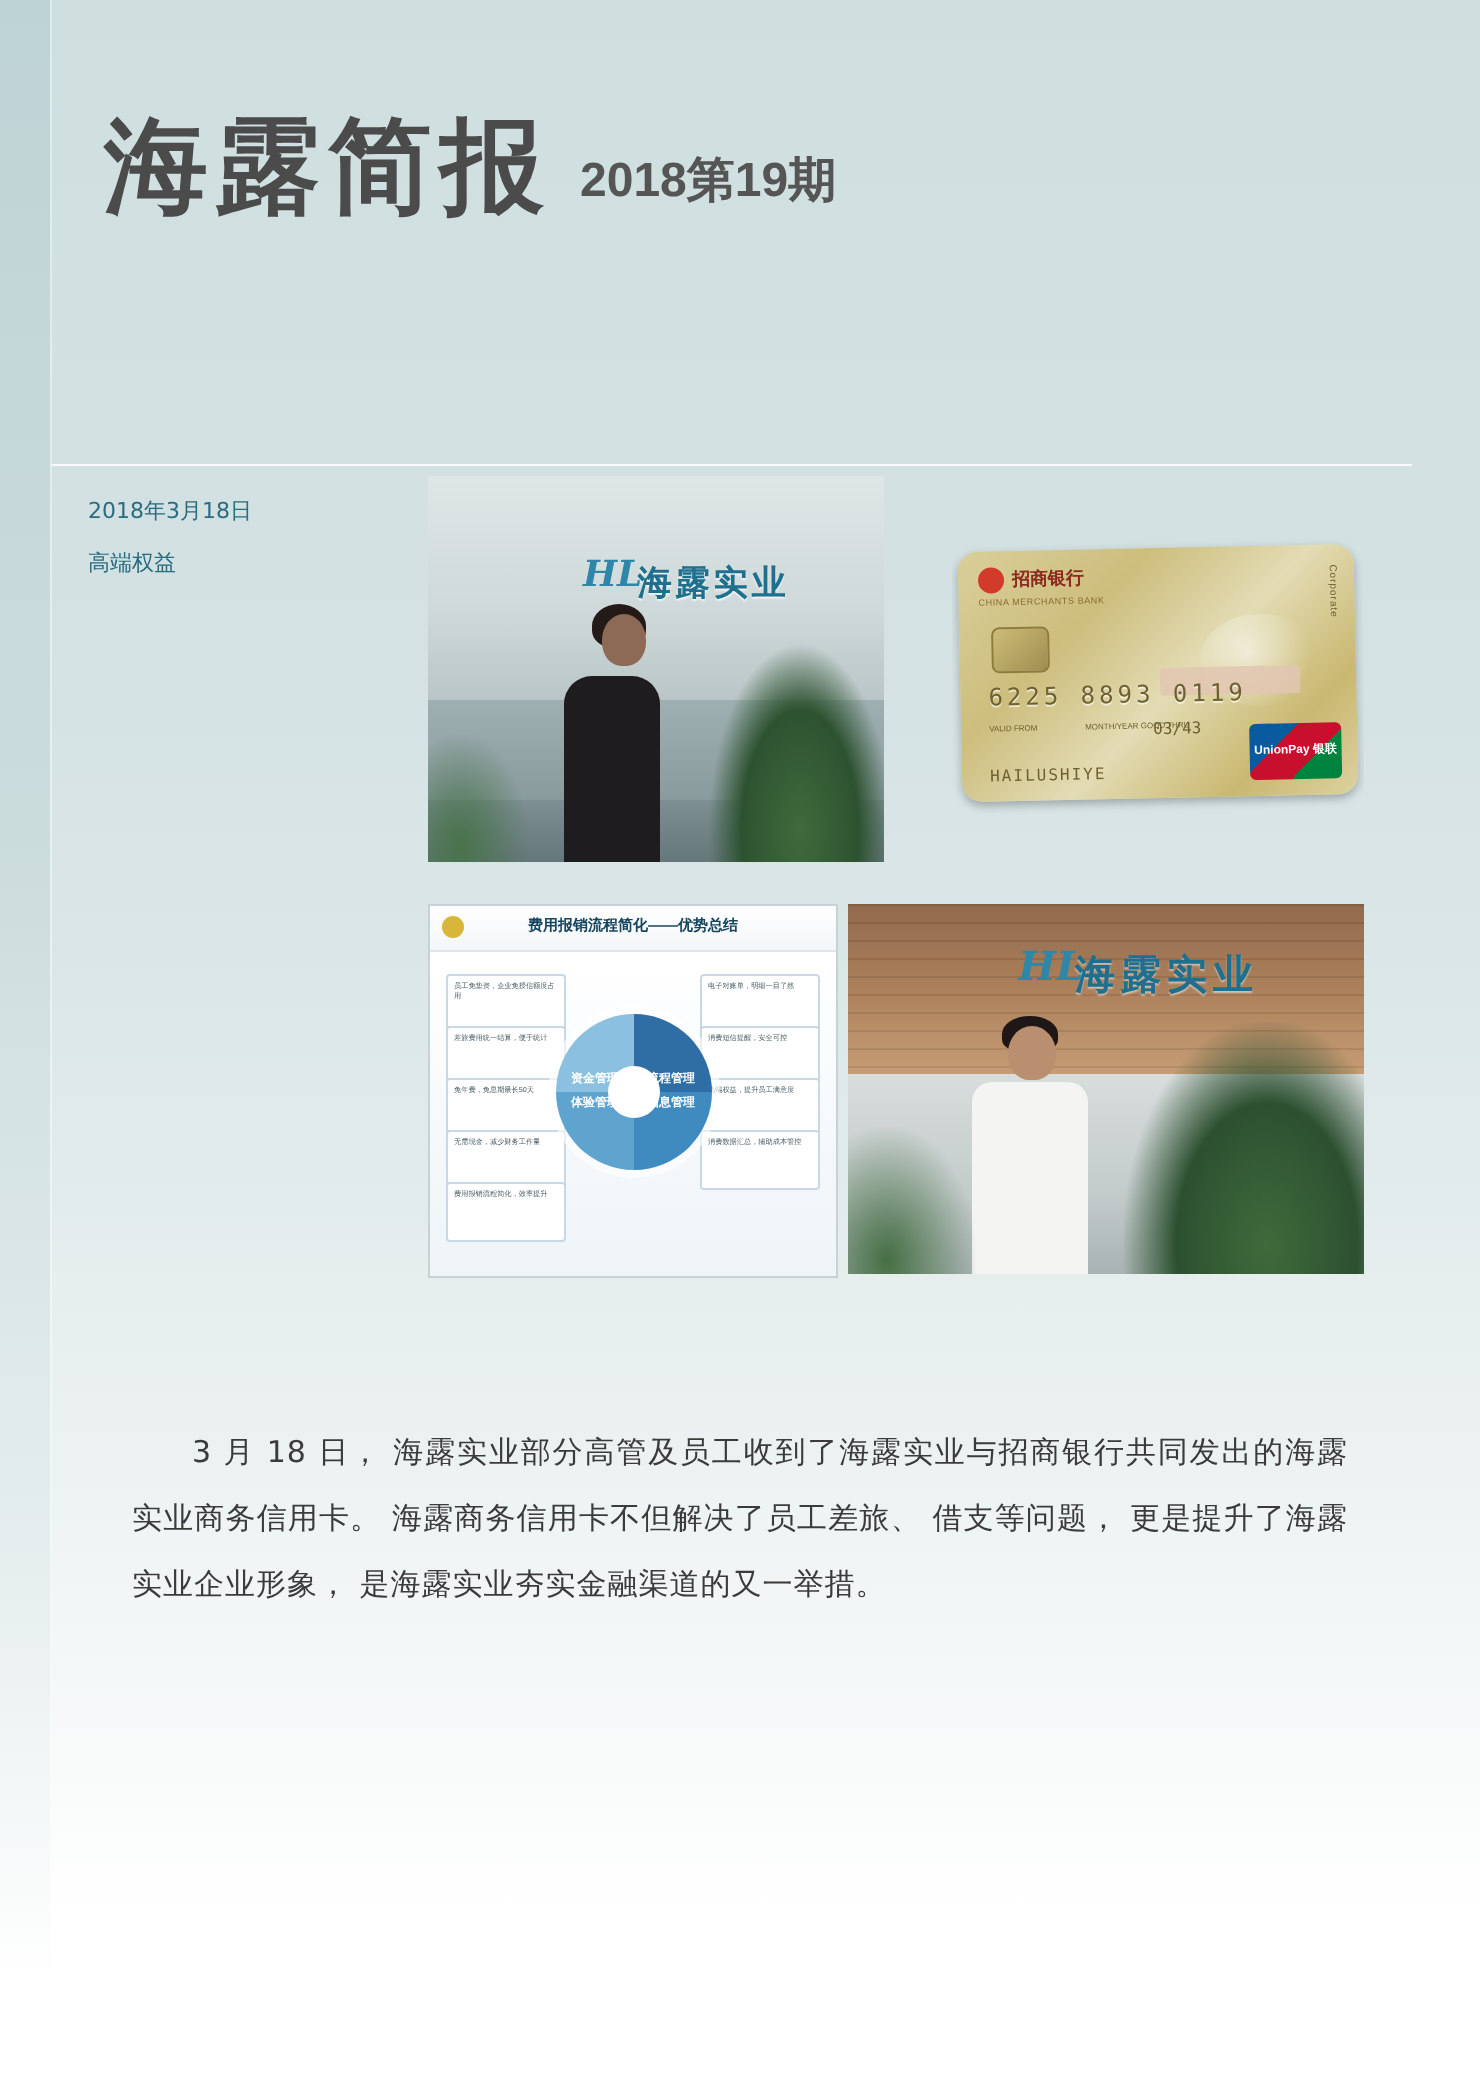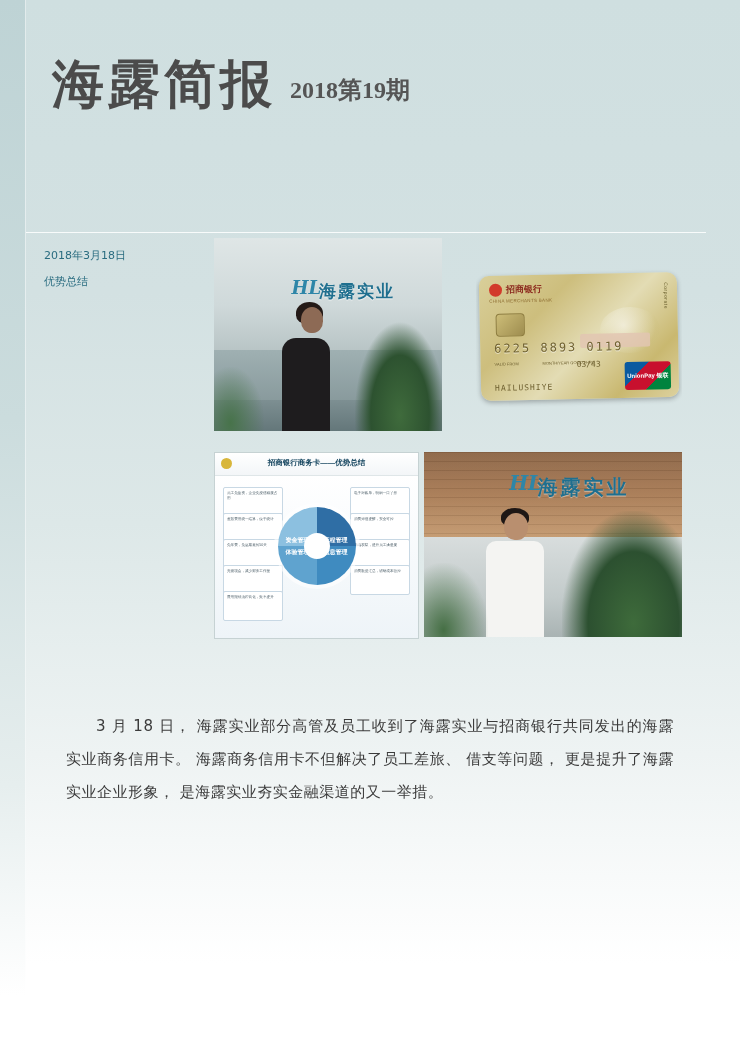--- a/index.html
+++ b/index.html
@@ -48,21 +48,21 @@
   }
   .masthead {
     font-family: "DejaVu Sans", sans-serif;
     font-size: 52px;
     font-weight: bold;
     letter-spacing: 4px;
     color: #4b4b4b;
     line-height: 1;
   }
   .issue {
-    font-family: Liberation Serif, serif;
+    font-family: Liberation Sans, sans-serif;
     font-size: 24px;
     font-weight: bold;
     color: #555555;
     margin-left: 14px;
     margin-bottom: 4px;
     letter-spacing: 0px;
   }
 
   .website {
     position: absolute;
@@ -399,21 +399,21 @@
   <div class="title-wrap">
     <div class="masthead">海露简报</div>
     <div class="issue">2018第19期</div>
   </div>
 
 
   <div class="divider"></div>
 
   <div class="meta">
     <div>2018年3月18日</div>
-    <div>优势总结</div>
+    <div>高端权益</div>
   </div>
 
   <div class="photo" id="photo-office-woman">
     <div class="ph1-wall"></div>
     <div class="ph1-wall2"></div>
     <div class="ph1-logo-mark">HL</div>
     <div class="ph1-logo">海露实业</div>
     <div class="ph1-floor"></div>
     <div class="ph1-person-hair"></div>
     <div class="ph1-person-head"></div>
@@ -441,21 +441,21 @@
       <div class="card-exp">03/43</div>
       <div class="card-name">HAILUSHIYE</div>
       <div class="card-unionpay">UnionPay 银联</div>
     </div>
   </div>
 
   <div class="photo" id="photo-slide">
     <div class="slide-body"></div>
     <div class="slide-header"></div>
     <div class="slide-logo"></div>
-    <div class="slide-title">招商银行商务卡——优势总结</div>
+    <div class="slide-title">费用报销流程简化——优势总结</div>
 
     <div class="slide-box" style="left:8px; top:34px; width:52px; height:22px;">员工免垫资，企业免授信额度占用</div>
     <div class="slide-box" style="left:8px; top:60px; width:52px; height:22px;">差旅费用统一结算，便于统计</div>
     <div class="slide-box" style="left:8px; top:86px; width:52px; height:22px;">免年费，免息期最长50天</div>
     <div class="slide-box" style="left:8px; top:112px; width:52px; height:22px;">无需现金，减少财务工作量</div>
     <div class="slide-box" style="left:8px; top:138px; width:52px; height:22px;">费用报销流程简化，效率提升</div>
 
     <div class="slide-box" style="right:8px; top:34px; width:52px; height:22px;">电子对账单，明细一目了然</div>
     <div class="slide-box" style="right:8px; top:60px; width:52px; height:22px;">消费短信提醒，安全可控</div>
     <div class="slide-box" style="right:8px; top:86px; width:52px; height:22px;">高端权益，提升员工满意度</div>

